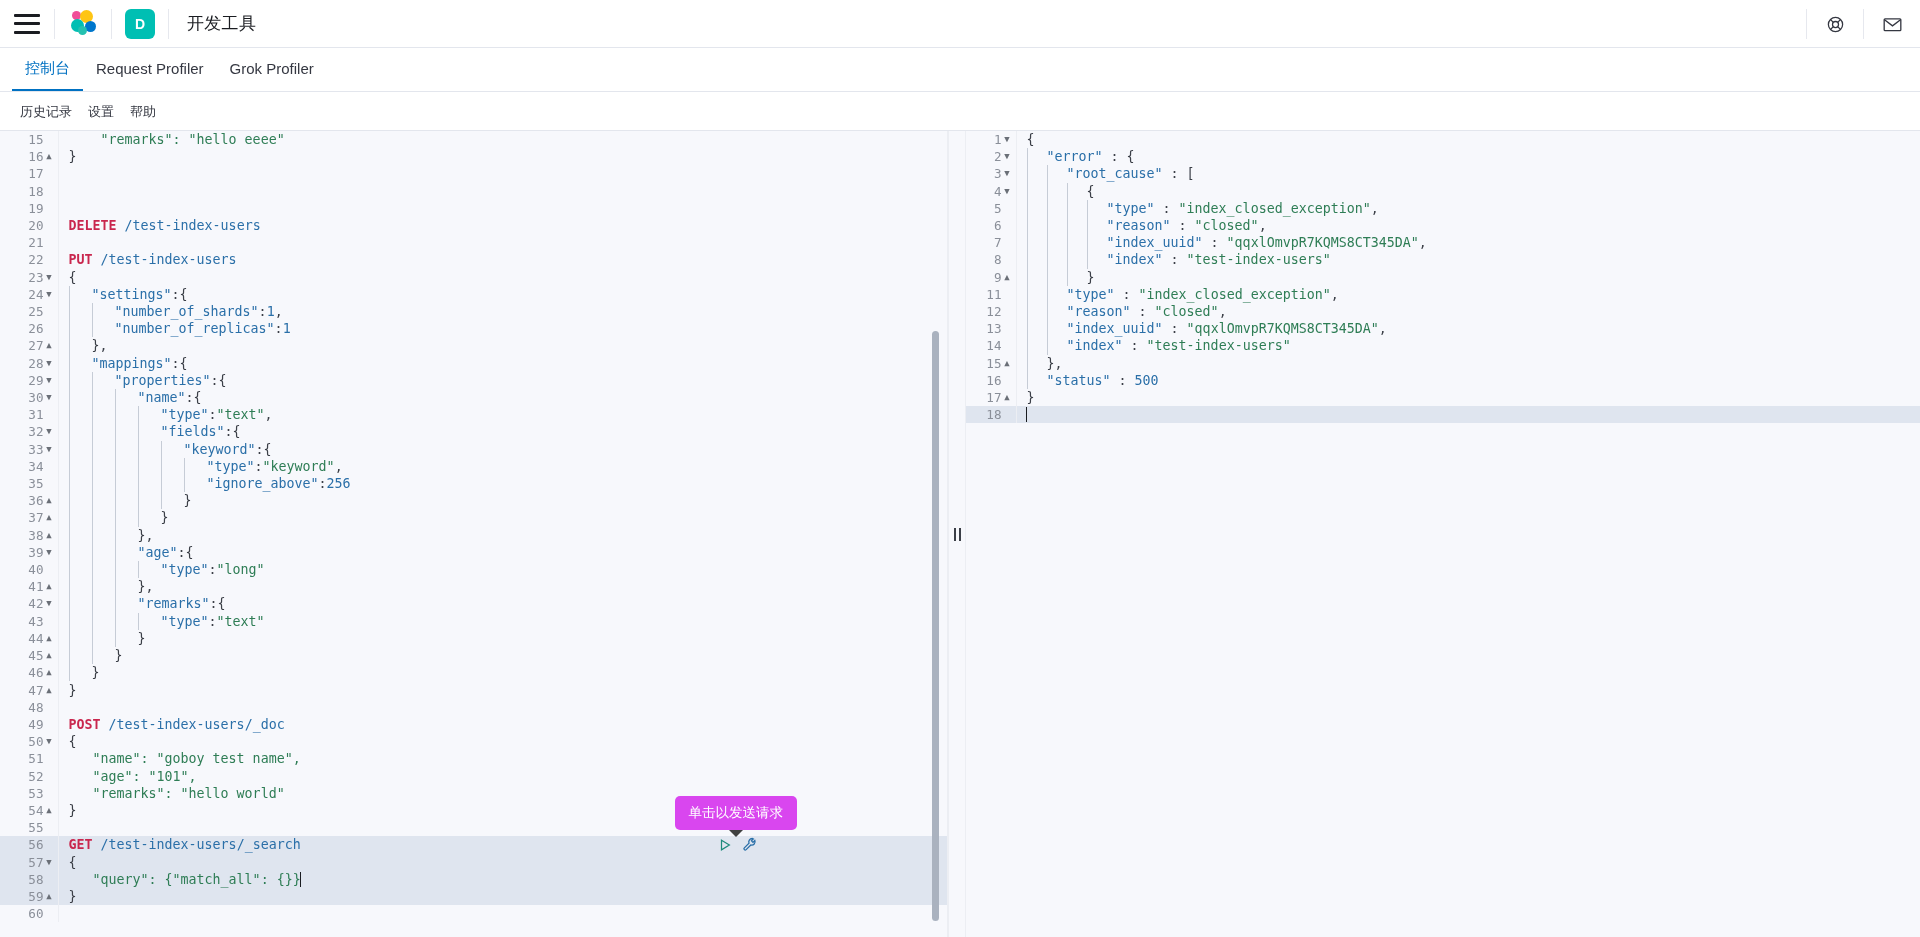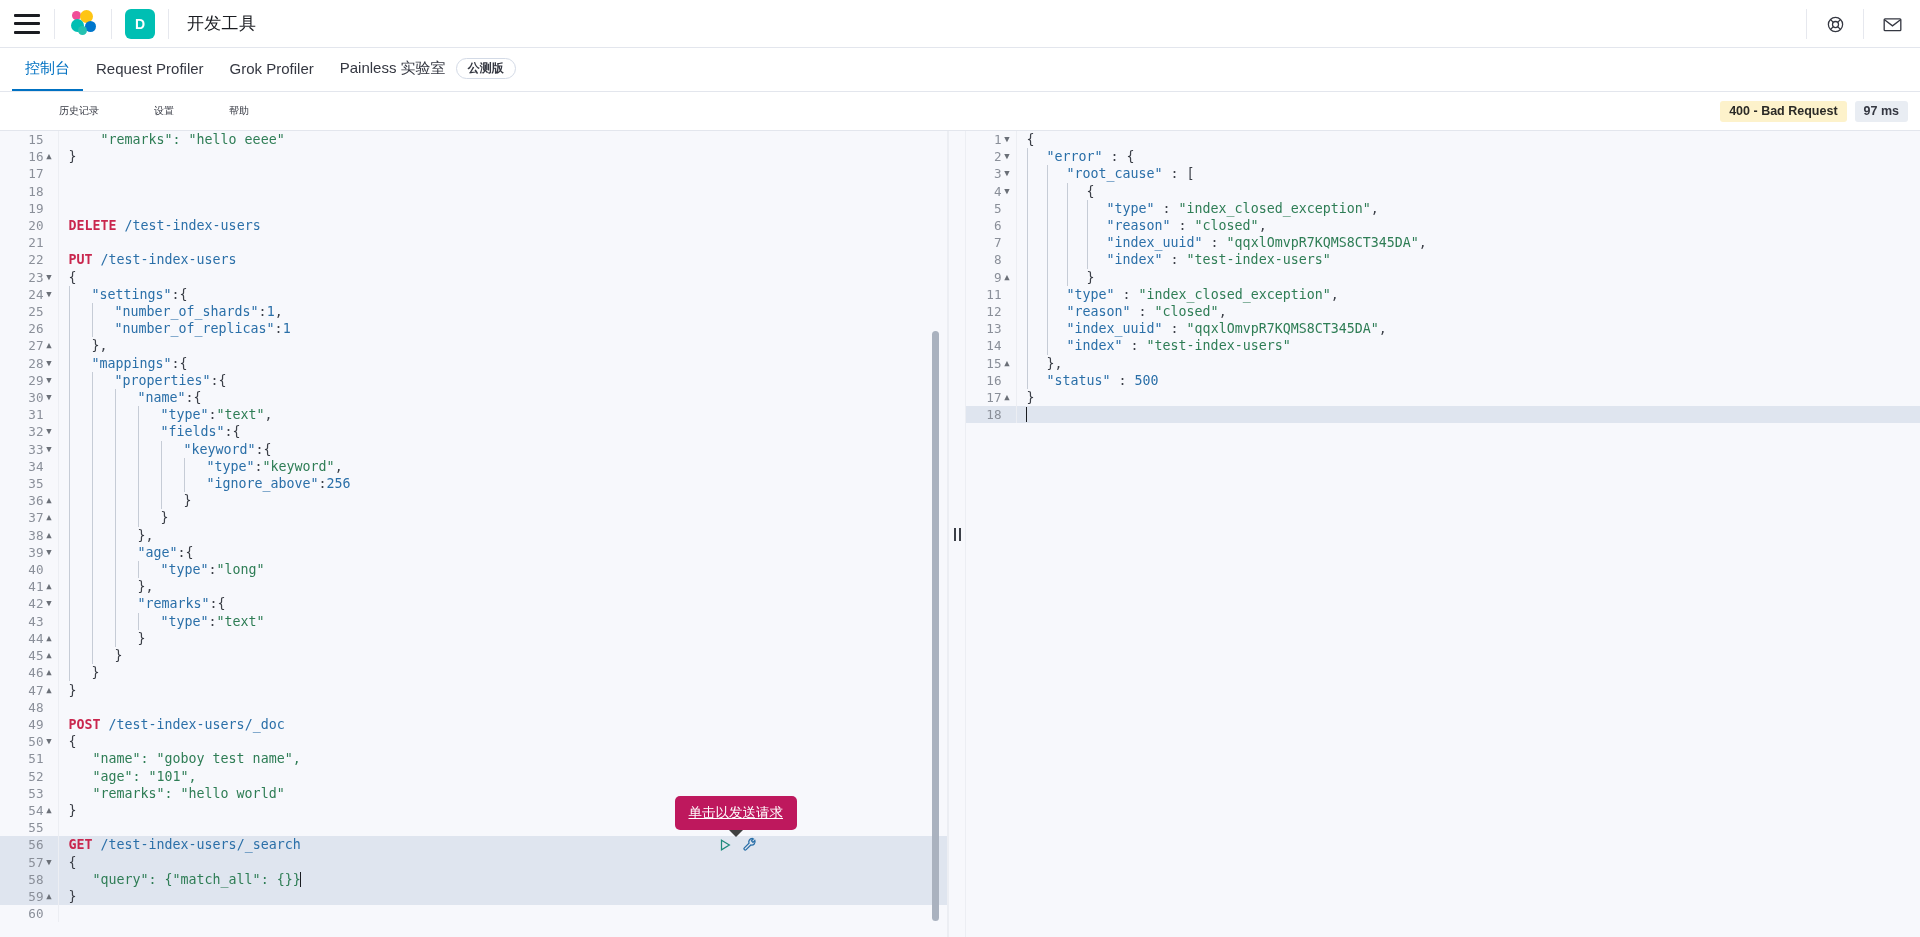--- a/index.html
+++ b/index.html
@@ -90,21 +90,21 @@
   
   .console-toolbar {
     height: 39px;
     display:flex; align-items:center;
     border-bottom: 1px solid #e3e6ed;
     padding-left: 12px;
     position: relative;
     background:#fff;
   }
   .tool-link {
-    font-size: 10px; color: #343741; padding: 0 8px; cursor: pointer; line-height: 1; margin-left: 39px;
+    font-size: 13px; color: #343741; padding: 0 8px; cursor: pointer; line-height: 1;
   }
   .toolbar-right {
     position: absolute; right: 12px; top: 0; height: 39px;
     display: flex; align-items: center; gap: 8px;
   }
   .badge-status {
     background: #fdf2cb; color: #2b2a26;
     font-size: 12.5px; font-weight: 600;
     padding: 4px 9px; border-radius: 3px; line-height: 1.1;
   }
@@ -205,29 +205,28 @@
   .req-actions {
     position: absolute;
     display: flex; align-items: center; gap: 10px;
     z-index: 5;
   }
   .icon-btn { cursor:pointer; display:flex; }
 
   
   .tooltip {
     position: absolute;
-    background: #be185d;
+    background: #d946ef;
     color: #ffffff;
     font-size: 13.5px;
     padding: 9px 14px;
     border-radius: 5px;
     white-space: nowrap;
     z-index: 20;
     line-height: 1.2;
-    text-decoration: underline;
   }
   .tooltip:after {
     content:"";
     position: absolute;
     left: 50%; margin-left: -7px; bottom: -7px;
     border-left: 7px solid transparent;
     border-right: 7px solid transparent;
     border-top: 7px solid #404040;
   }
 </style>
@@ -282,34 +281,26 @@
 <div class="app-tabs">
   <div class="app-tab active">
     <span>控制台</span>
   </div>
   <div class="app-tab">
     <span>Request Profiler</span>
   </div>
   <div class="app-tab">
     <span>Grok Profiler</span>
   </div>
-  <div class="app-tab">
-    <span>Painless 实验室</span>
-    <span class="beta-pill">公测版</span>
-  </div>
 </div>
 
 <div class="console-toolbar">
   <span class="tool-link">历史记录</span>
   <span class="tool-link">设置</span>
   <span class="tool-link">帮助</span>
-  <div class="toolbar-right">
-    <span class="badge-status">400 - Bad Request</span>
-    <span class="badge-time">97 ms</span>
-  </div>
 </div>
 
 <div class="editor-area">
 
   <div class="pane pane-left">
     <table class="code-table" id="request-code">
         <tbody>
           <tr class="code-row">
             <td class="gutter  gut-border">15<span class="fold none">•</span></td>
             <td class="code-cell"><span style="position:absolute;left:10px;top:0"></span><span class="t-str">    "remarks": "hello eeee"</span></td>

